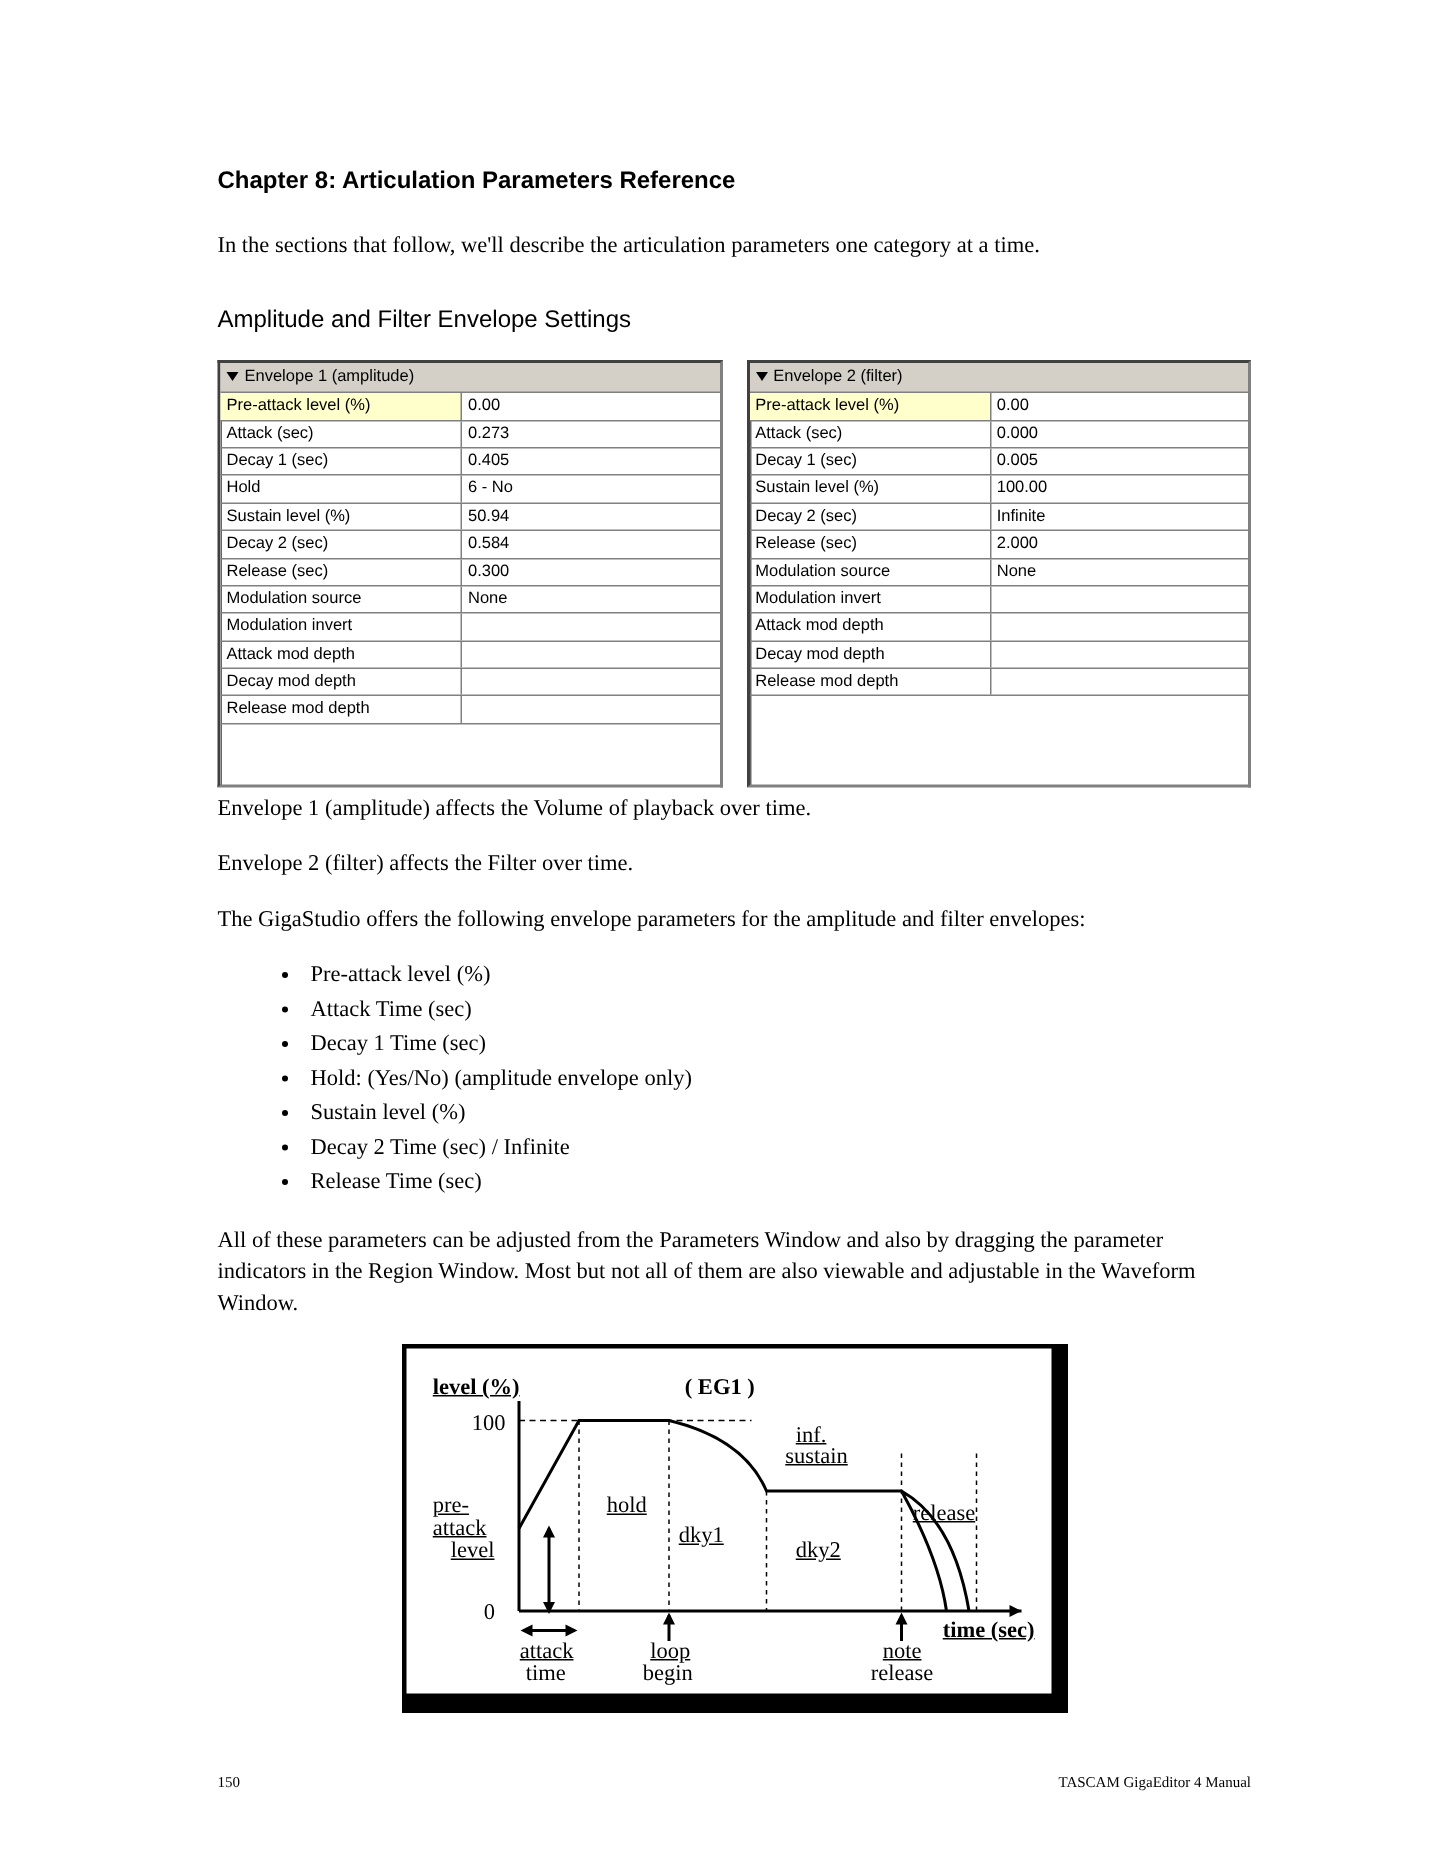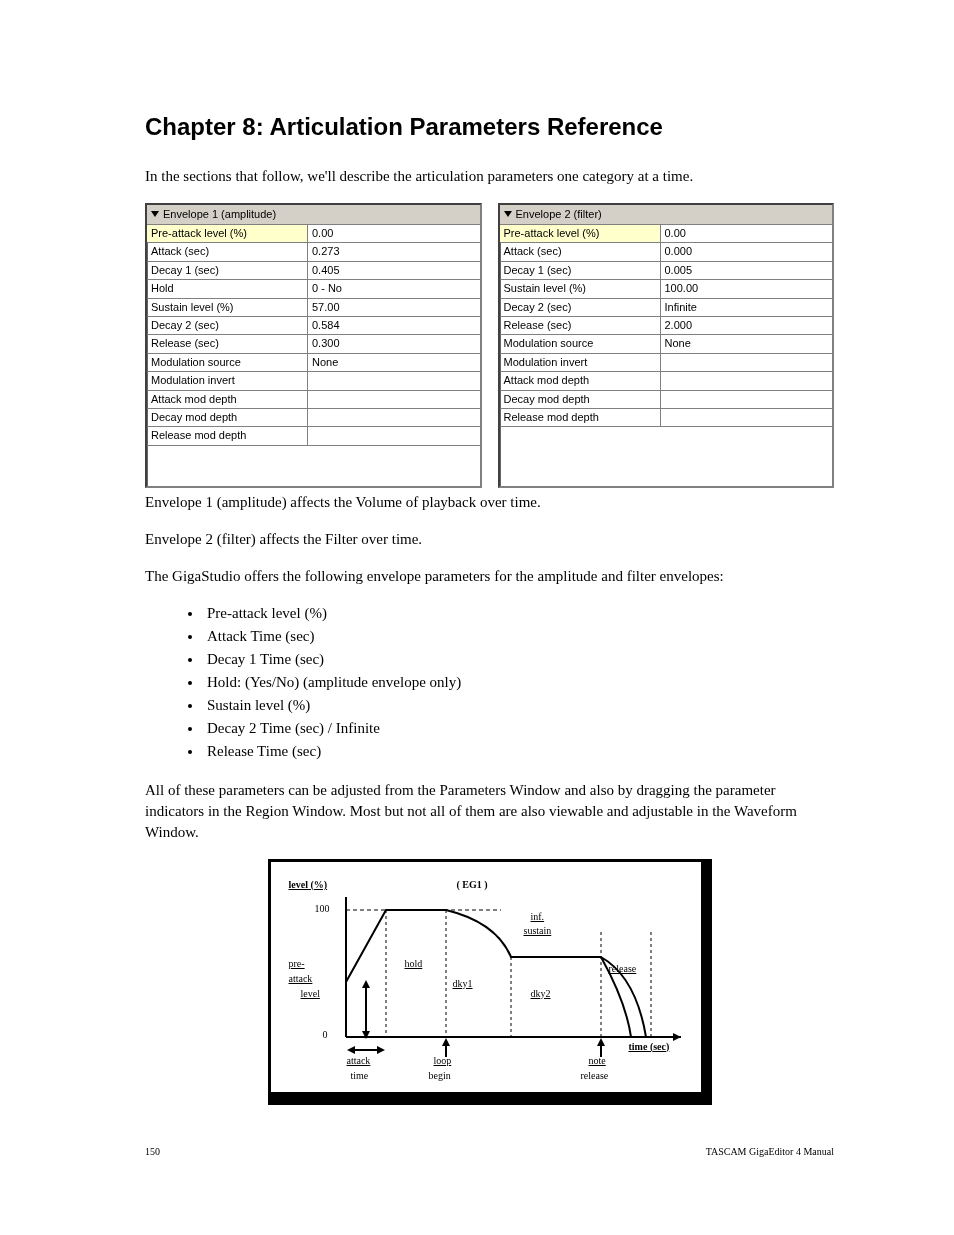--- a/index.html
+++ b/index.html
@@ -12,21 +12,21 @@
   .page {
     width: 954px;
     box-sizing: border-box;
     padding: 110px 120px 50px 145px;
     font-size: 15px;
     line-height: 1.4;
   }
   h1.chapter-title {
     font-family: "Segoe UI Semibold","Segoe UI",Arial,sans-serif;
     font-weight: 700;
-    font-size: 24px;
+    font-size: 16px;
     margin: 0 0 22px 0;
   }
   h2.section-title {
     font-family: "Segoe UI","Arial",sans-serif;
     font-weight: 400;
     font-size: 16px;
     margin: 28px 0 14px 0;
   }
   p.body { margin: 0 0 16px 0; }
   .panels {
@@ -85,21 +85,21 @@
   }
   .diagram-outer {
     background:#000; padding:0 8px 10px 0;
   }
   .diagram {
     width: 430px; height: 230px;
     background:#fff;
     border: 3px solid #000;
     position: relative;
     font-family: "Times New Roman", serif;
-    font-size: 10px;
+    font-size: 15px;
   }
   .diagram svg { position:absolute; left:0; top:0; }
   .d-label { position:absolute; white-space:nowrap; }
   .ul { text-decoration: underline; }
 
   .footer {
     display:flex; justify-content:space-between;
     border-top: 0;
     margin-top: 40px;
     font-size: 10px;
@@ -107,20 +107,21 @@
 </style>
 </head>
 <body>
 
 <div class="page">
 
   <h1 class="chapter-title">Chapter 8: Articulation Parameters Reference</h1>
 
   <p class="body">In the sections that follow, we'll describe the articulation parameters one category at a time.</p>
 
+  <h2 class="section-title">Amplitude and Filter Envelope Settings</h2>
 
   <div class="panels">
     <div class="panel">
       <div class="hdr">
         <span class="tri"></span>
         <span>Envelope 1 (amplitude)</span>
       </div>
       <div>
           <div class="row hl">
             <div class="k">Pre-attack level (%)</div>
@@ -129,25 +130,25 @@
           <div class="row">
             <div class="k">Attack (sec)</div>
             <div class="v">0.273</div>
           </div>
           <div class="row">
             <div class="k">Decay 1 (sec)</div>
             <div class="v">0.405</div>
           </div>
           <div class="row">
             <div class="k">Hold</div>
-            <div class="v">0 - No</div>
+            <div class="v">6 - No</div>
           </div>
           <div class="row">
             <div class="k">Sustain level (%)</div>
-            <div class="v">57.00</div>
+            <div class="v">50.94</div>
           </div>
           <div class="row">
             <div class="k">Decay 2 (sec)</div>
             <div class="v">0.584</div>
           </div>
           <div class="row">
             <div class="k">Release (sec)</div>
             <div class="v">0.300</div>
           </div>
           <div class="row">

